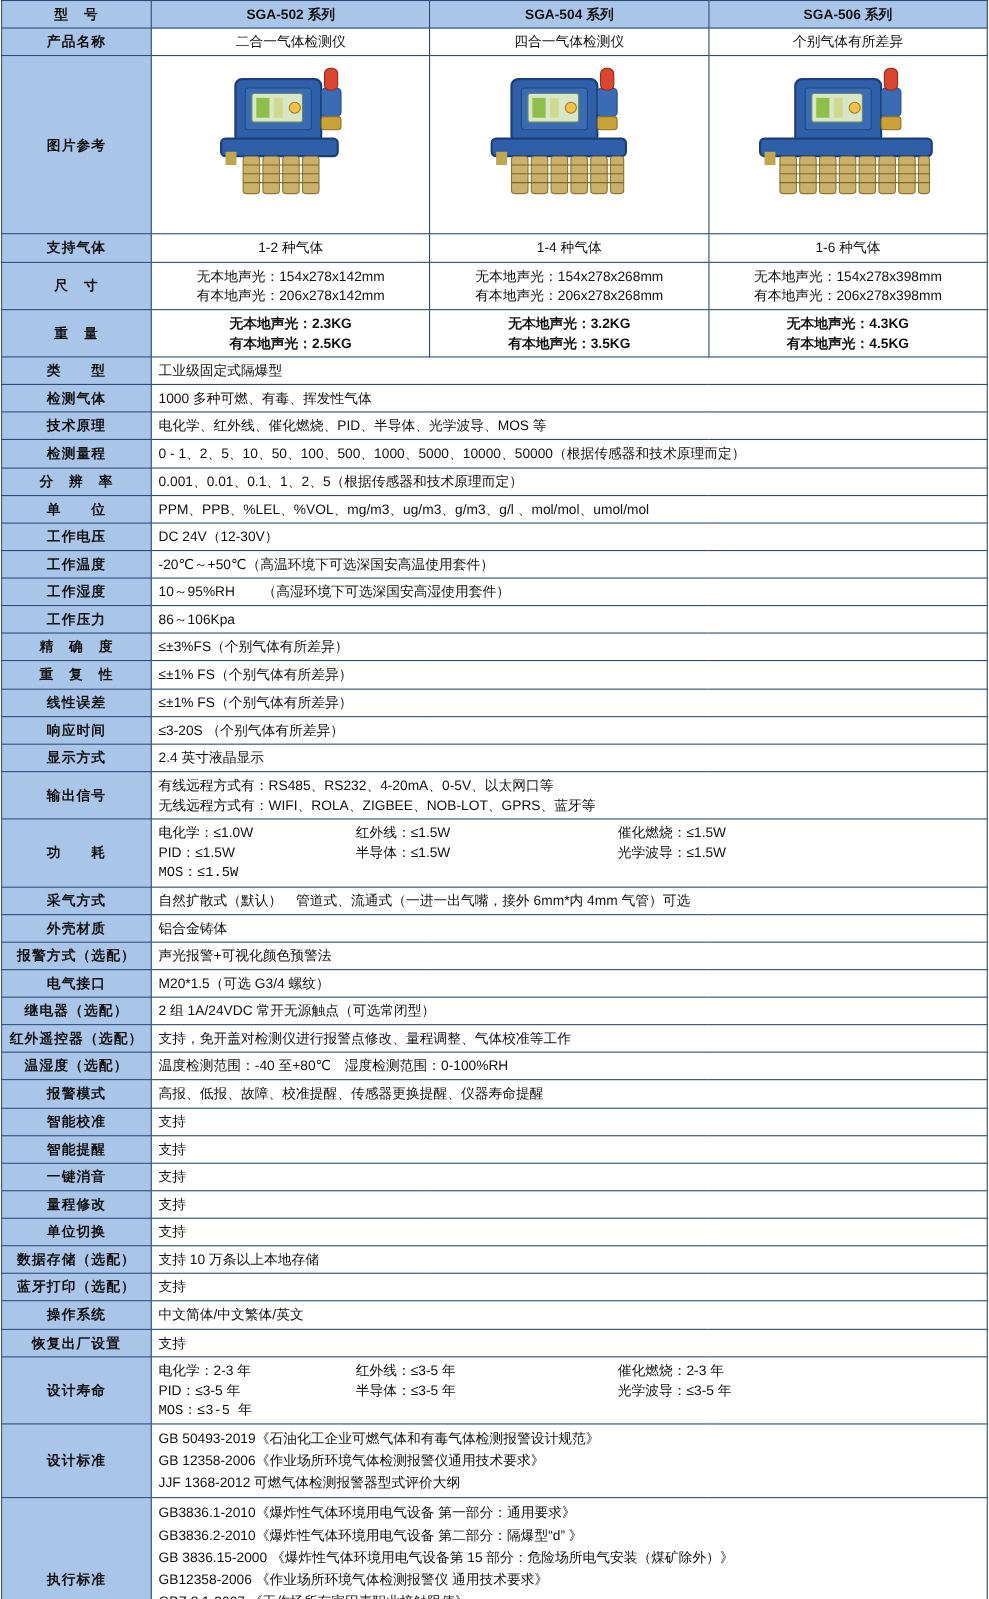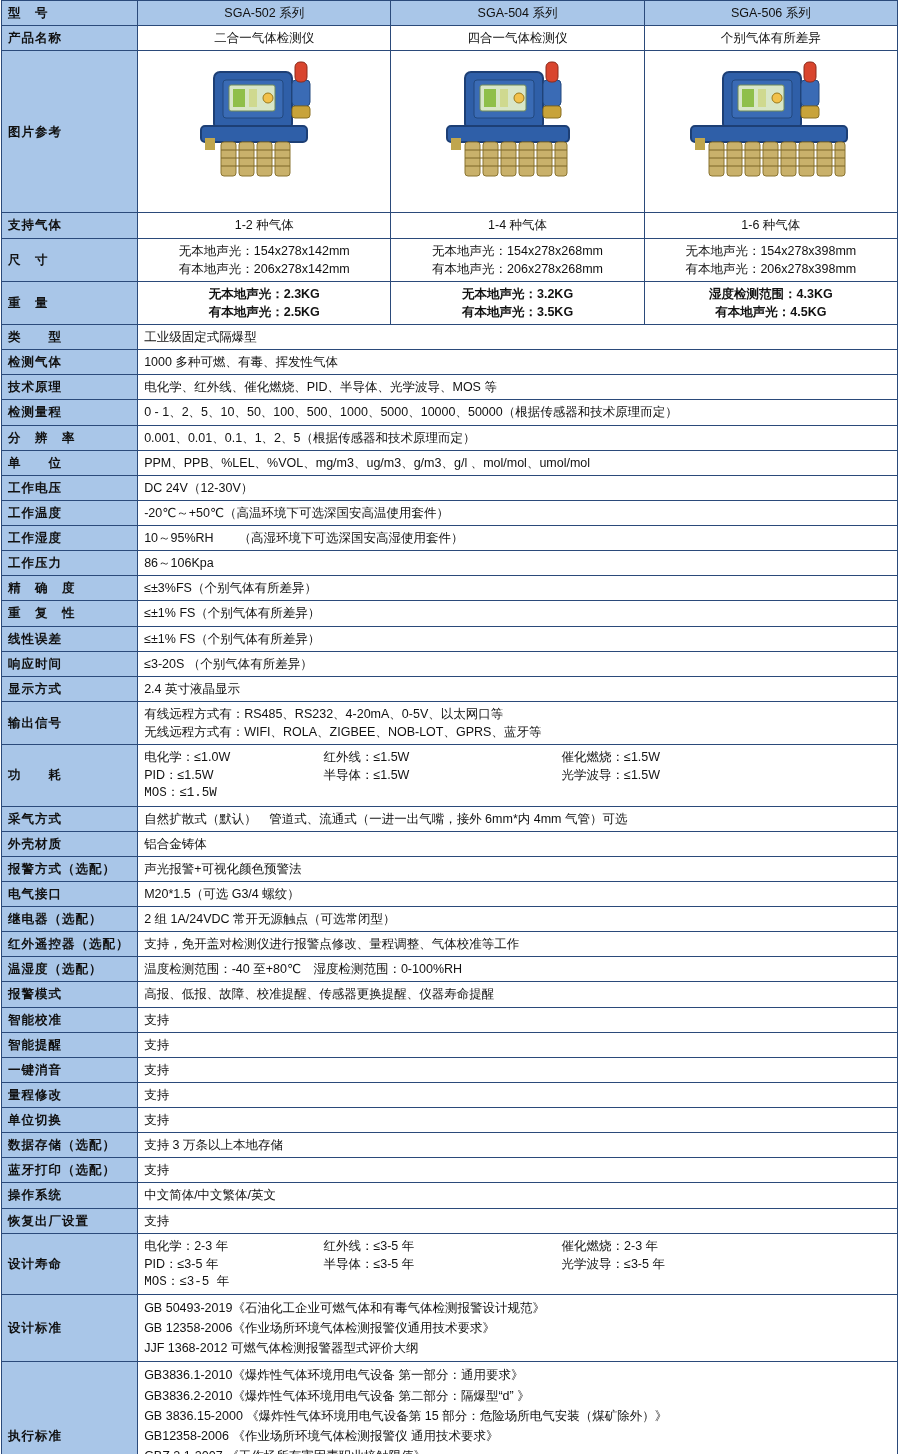--- a/index.html
+++ b/index.html
@@ -9,33 +9,33 @@
   table.spec td{
     border:1px solid #2b4a7a;
     font-size:12.5px;
     color:#111;
     padding:3px 6px;
     vertical-align:middle;
     line-height:1.45;
   }
   td.lbl{
     background:#a9c6e8;
-    text-align:left;
+    text-align:center;
     font-weight:bold;
     font-size:13px;
     letter-spacing:1px;
     color:#0d2240;
     width:136px;
   }
   td.val{background:#ffffff;}
   td.valc{background:#ffffff;text-align:center;}
   td.hdr{
     background:#a9c6e8;
     text-align:center;
-    font-weight:normal;
+    font-weight:bold;
     font-size:13px;
     color:#0d2240;
   }
   .two-line div{white-space:nowrap;}
   .cols{display:flex;flex-wrap:wrap;}
   .c1{width:24%;}
   .c2{width:26%;}
   .c3{width:27%;margin-left:44px;}
   .c4{width:23%;font-family:Liberation Mono, monospace;}
   .imgcell{background:#fff;text-align:center;padding:6px 0;height:150px;}
@@ -190,21 +190,21 @@
     <td class="lbl">重　量</td>
     <td class="valc two-line">
       <div style="font-weight:bold">无本地声光：2.3KG</div>
       <div style="font-weight:bold">有本地声光：2.5KG</div>
     </td>
     <td class="valc two-line">
       <div style="font-weight:bold">无本地声光：3.2KG</div>
       <div style="font-weight:bold">有本地声光：3.5KG</div>
     </td>
     <td class="valc two-line">
-      <div style="font-weight:bold">湿度检测范围：4.3KG</div>
+      <div style="font-weight:bold">无本地声光：4.3KG</div>
       <div style="font-weight:bold">有本地声光：4.5KG</div>
     </td>
   </tr>
 
   <tr>
     <td class="lbl">类　　型</td>
     <td class="val" colspan="3">工业级固定式隔爆型</td>
   </tr>
 
   <tr>
@@ -363,21 +363,21 @@
     <td class="val" colspan="3">支持</td>
   </tr>
 
   <tr>
     <td class="lbl">单位切换</td>
     <td class="val" colspan="3">支持</td>
   </tr>
 
   <tr>
     <td class="lbl">数据存储（选配）</td>
-    <td class="val" colspan="3">支持 3 万条以上本地存储</td>
+    <td class="val" colspan="3">支持 10 万条以上本地存储</td>
   </tr>
 
   <tr>
     <td class="lbl">蓝牙打印（选配）</td>
     <td class="val" colspan="3">支持</td>
   </tr>
 
   <tr>
     <td class="lbl">操作系统</td>
     <td class="val" colspan="3">中文简体/中文繁体/英文</td>

